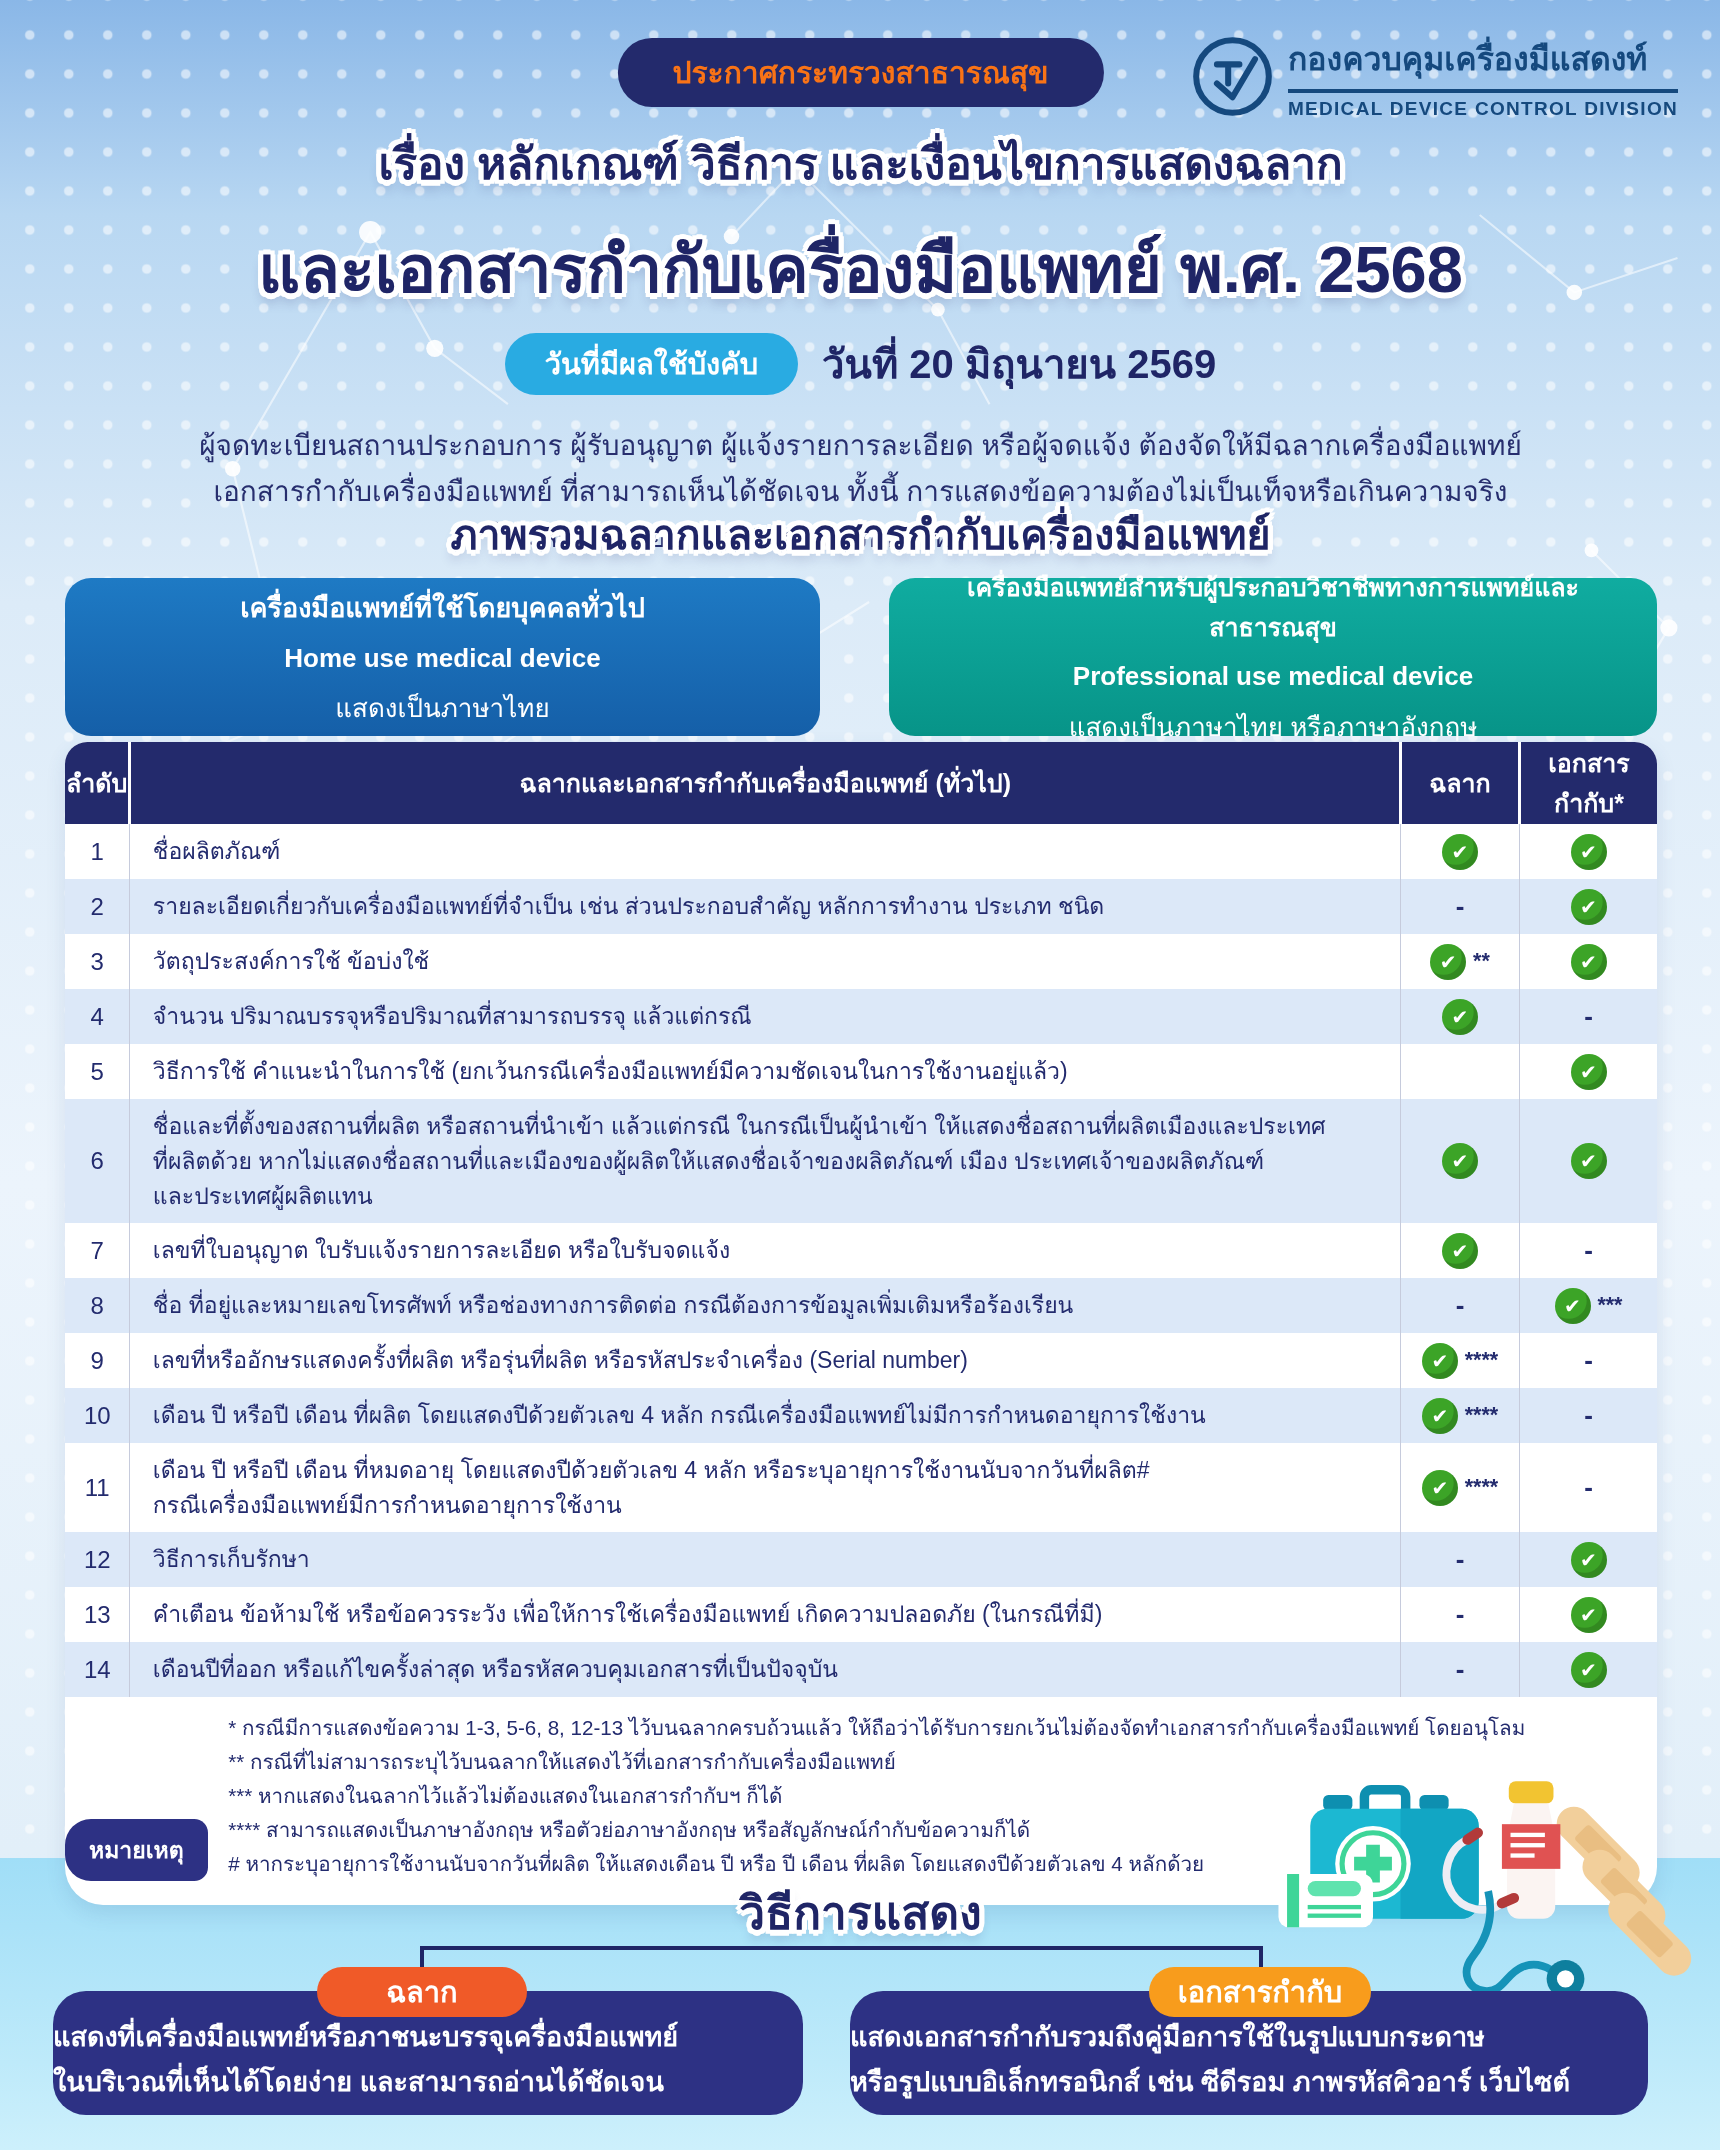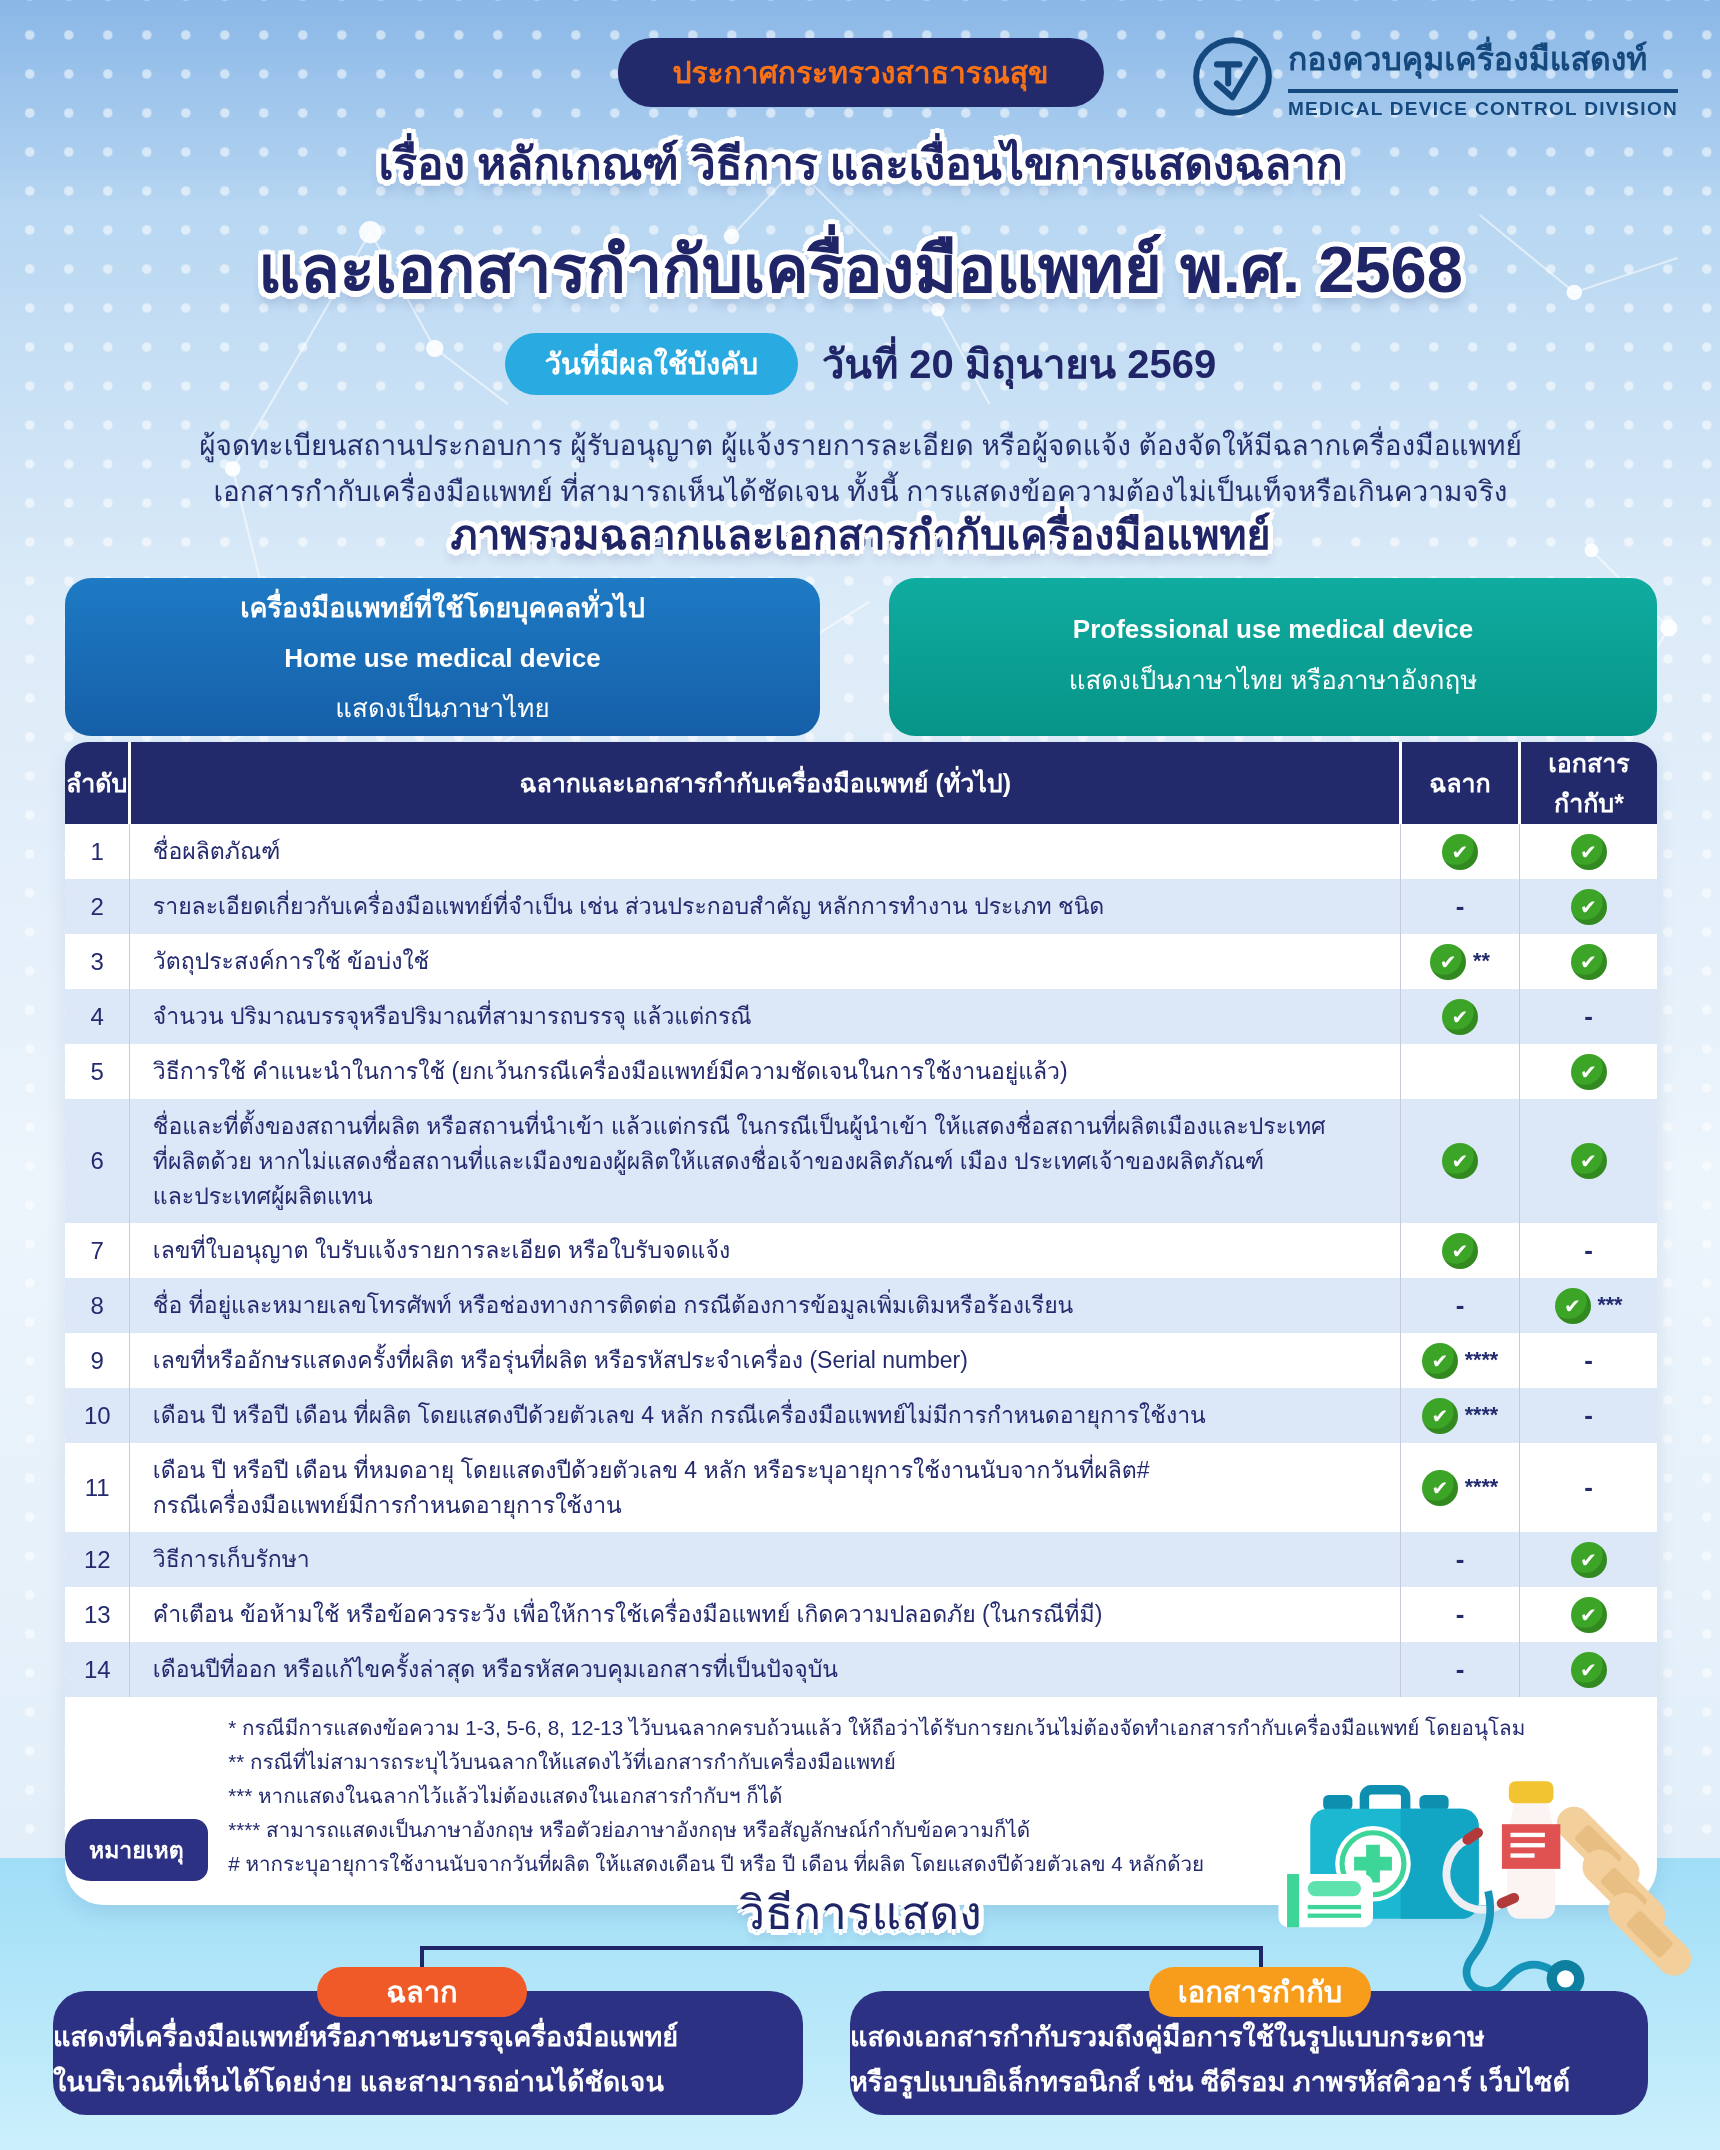--- a/index.html
+++ b/index.html
@@ -58,21 +58,21 @@
   td.c-no{text-align:center;font-size:24px;border-right:1.7px solid #C6CBDC;}
   td.c-desc{font-size:23px;line-height:35px;padding:9.5px 22.4px;white-space:pre-line;}
   td.c-icon{text-align:center;border-left:1.7px solid #C6CBDC;white-space:nowrap;}
   .check{display:inline-flex;width:36px;height:36px;border-radius:50%;background:#3CA427;color:#fff;align-items:center;justify-content:center;font-size:20px;font-weight:bold;box-shadow:inset -4.3px -5.2px 0 rgba(0,0,0,.16);vertical-align:middle;}
   .dash{font-weight:bold;font-size:26px;color:#232B6E;vertical-align:middle;}
   .suffix{font-weight:bold;font-size:21.5px;color:#232B6E;margin-left:6.9px;vertical-align:middle;}
   .notes{display:flex;gap:20.6px;align-items:flex-end;padding:13.8px 20.6px 8.6px 0;}
   .notes-badge{flex:0 0 auto;background:#2D3184;color:#fff;font-size:23px;font-weight:bold;padding:13px 24px;border-radius:26px 13.8px 13.8px 26px;margin-top:3.4px;}
   .notes-lines{flex:1;color:#232B6E;font-size:20.6px;line-height:34px;}
   .firstaid{position:absolute;left:1263px;top:1745px;z-index:6;}
-  .methods-title{position:absolute;top:1876px;width:100%;text-align:center;font-size:46px;font-weight:normal;margin:0;z-index:5;}
+  .methods-title{position:absolute;top:1876px;width:100%;text-align:center;font-size:46px;font-weight:bold;margin:0;z-index:5;}
   .bracket{position:absolute;left:420px;top:1946px;width:835px;height:24px;border-top:4.3px solid #1F2566;border-left:4.3px solid #1F2566;border-right:4.3px solid #1F2566;z-index:5;}
   .pill{position:absolute;height:50px;line-height:50px;border-radius:26px;color:#fff;font-size:29px;font-weight:bold;text-align:center;z-index:8;}
   .label-pill{left:317px;top:1967px;width:210px;background:#F05A28;}
   .doc-pill{left:1149px;top:1967px;width:222px;background:#F89C1C;}
   .method-box{position:absolute;top:1991px;height:124px;border-radius:33px;background:#2D3184;color:#fff;text-align:left;font-size:27px;font-weight:bold;line-height:45px;display:flex;flex-direction:column;justify-content:center;z-index:7;box-sizing:border-box;padding-top:13.8px;}
   .method-box.left{left:53px;width:750px;}
   .method-box.right{left:850px;width:798px;}
 </style>
 </head>
 <body>
@@ -140,20 +140,21 @@
 
   <h2 class="overview-title outline">ภาพรวมฉลากและเอกสารกำกับเครื่องมือแพทย์</h2>
 
   <div class="audience-row">
     <div class="aud-box home">
       <div class="aud-l1">เครื่องมือแพทย์ที่ใช้โดยบุคคลทั่วไป</div>
       <div class="aud-l2">Home use medical device</div>
       <div class="aud-l3">แสดงเป็นภาษาไทย</div>
     </div>
     <div class="aud-box pro">
+      <div class="aud-l1">เครื่องมือแพทย์สำหรับผู้ประกอบวิชาชีพทางการแพทย์และสาธารณสุข</div>
       <div class="aud-l2">Professional use medical device</div>
       <div class="aud-l3">แสดงเป็นภาษาไทย หรือภาษาอังกฤษ</div>
     </div>
   </div>
 
   <div class="card">
     <table class="req-table">
       <thead>
         <tr>
           <th class="h-no">ลำดับ</th>

